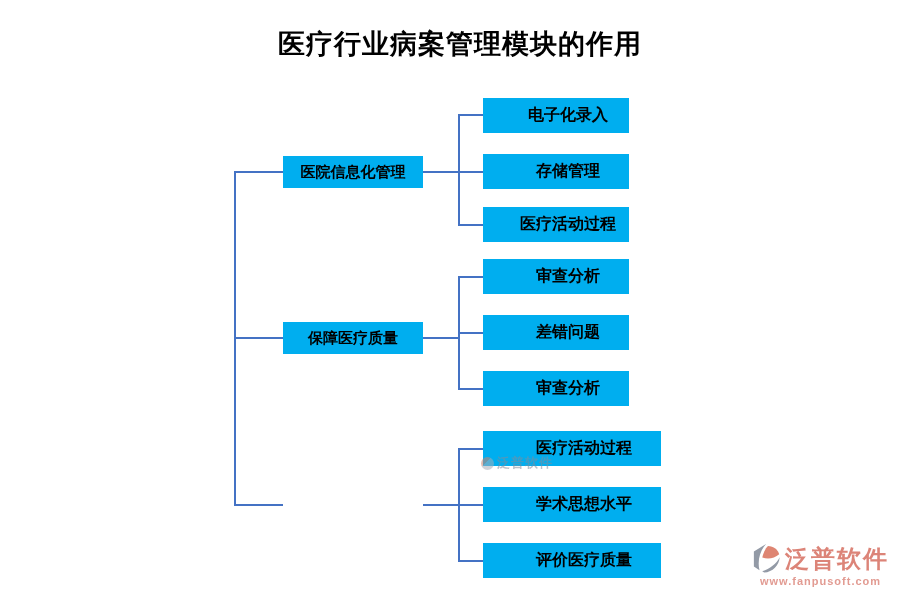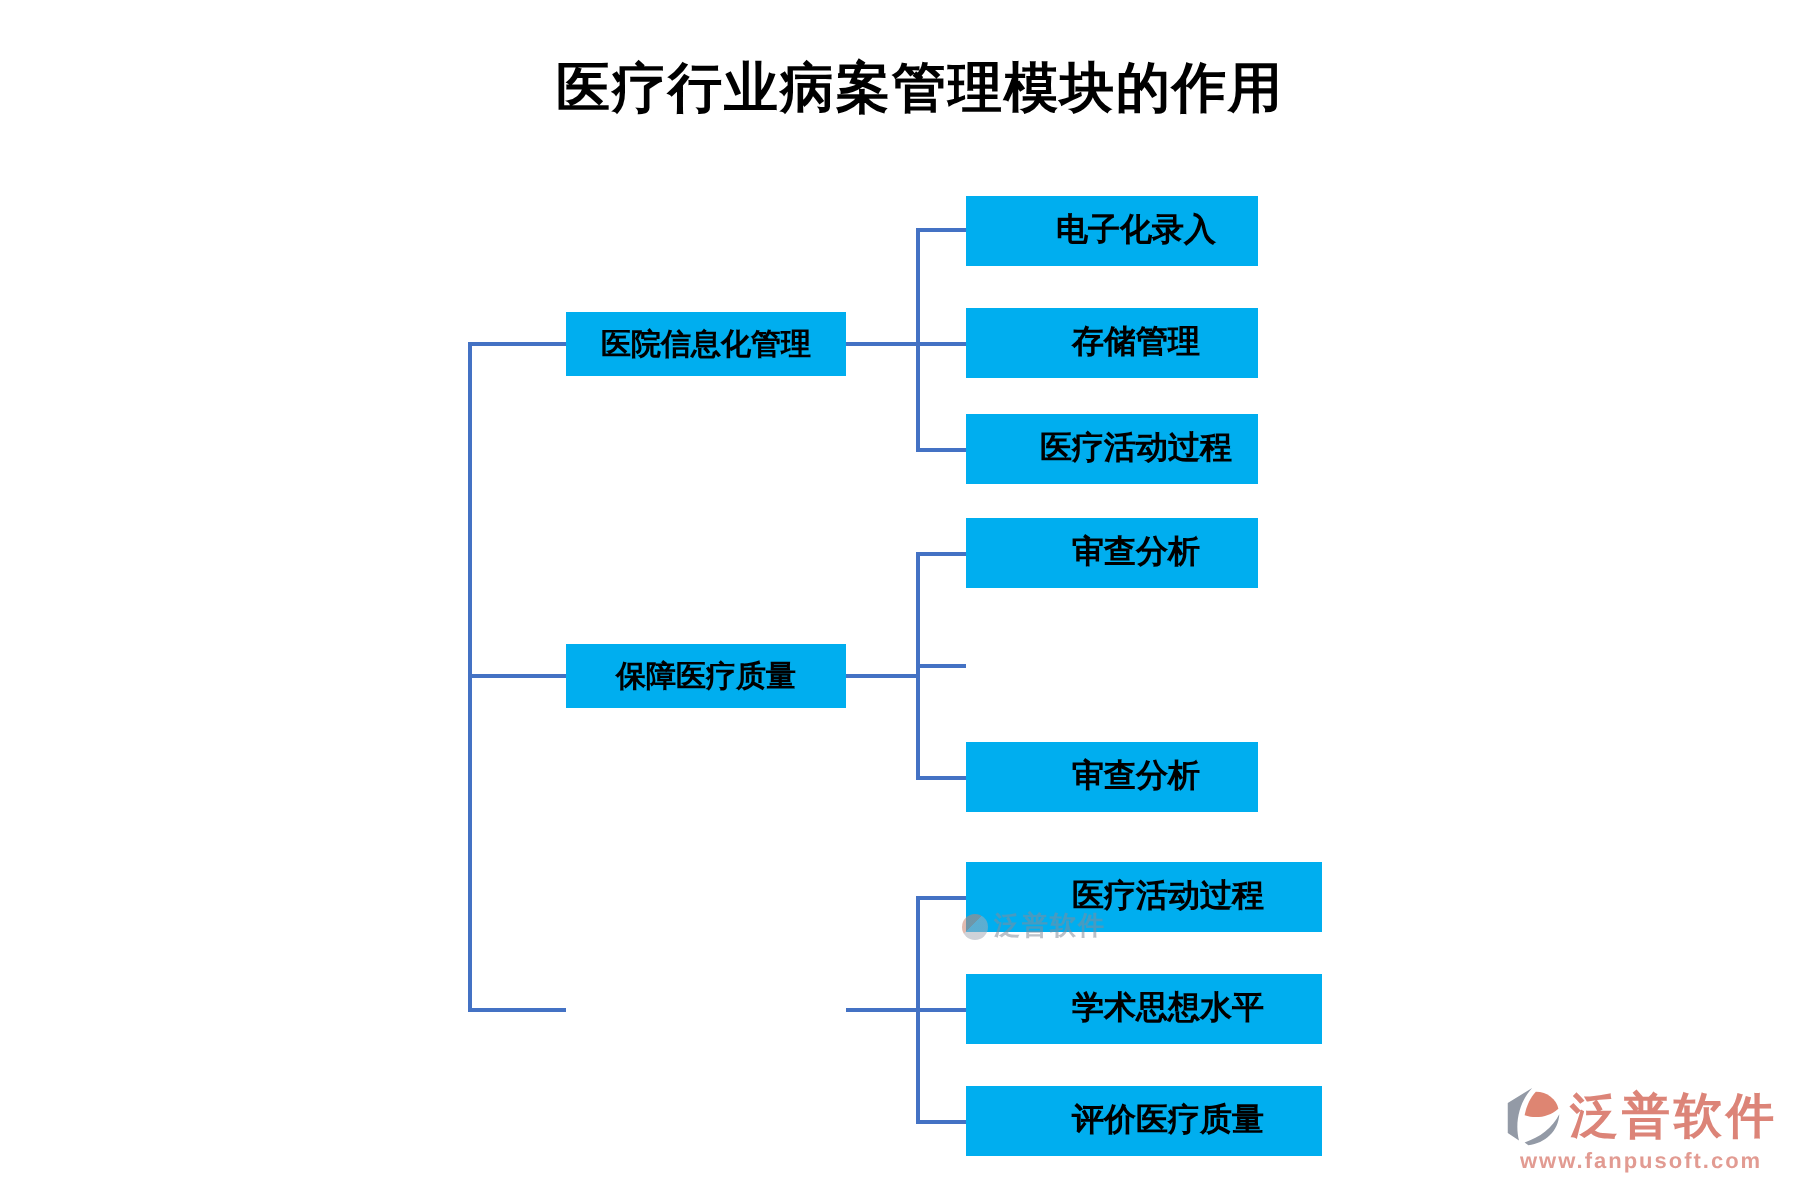--- a/index.html
+++ b/index.html
@@ -75,20 +75,21 @@
   <div class="hline" style="left:460px;top:560px;width:23px;"></div>
 
   <div class="node pbox" style="top:156px;">医院信息化管理</div>
   <div class="node pbox" style="top:322px;">保障医疗质量</div>
 
   <div class="node cbox" style="top:98px;">电子化录入</div>
   <div class="node cbox" style="top:154px;">存储管理</div>
   <div class="node cbox" style="top:207px;">医疗活动过程</div>
 
   <div class="node cbox" style="top:259px;">审查分析</div>
+  <div class="node cbox" style="top:315px;">差错问题</div>
   <div class="node cbox" style="top:371px;">审查分析</div>
 
   <div class="node cbox wide" style="top:431px;">医疗活动过程</div>
   <div class="node cbox wide" style="top:487px;">学术思想水平</div>
   <div class="node cbox wide" style="top:543px;">评价医疗质量</div>
 
   <div class="watermark">
     <span class="wm-icon"></span>
     <span>泛普软件</span>
   </div>

